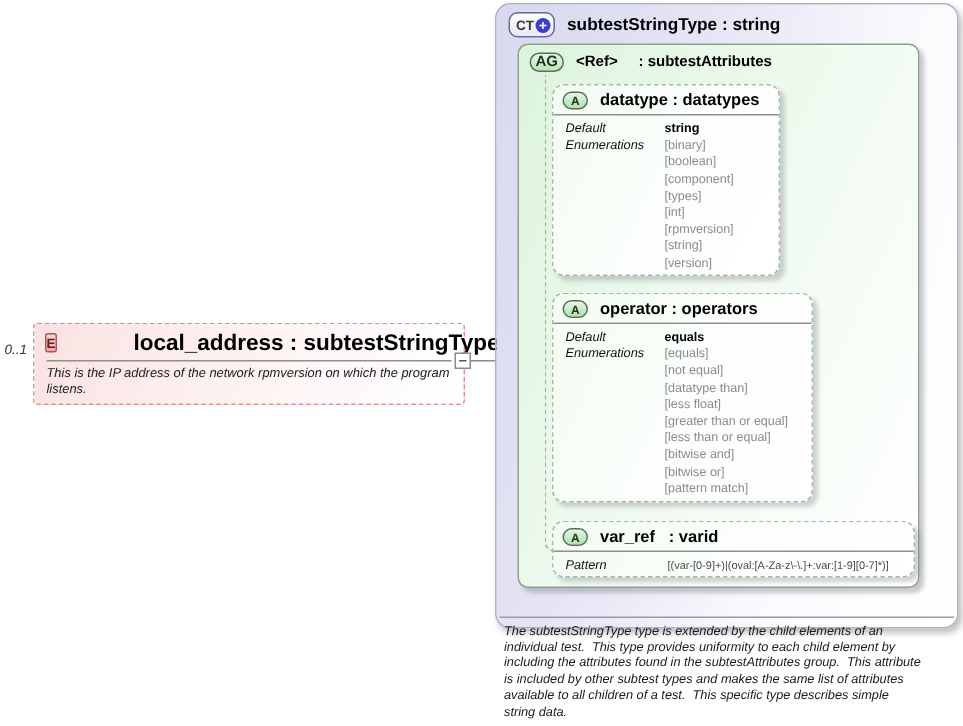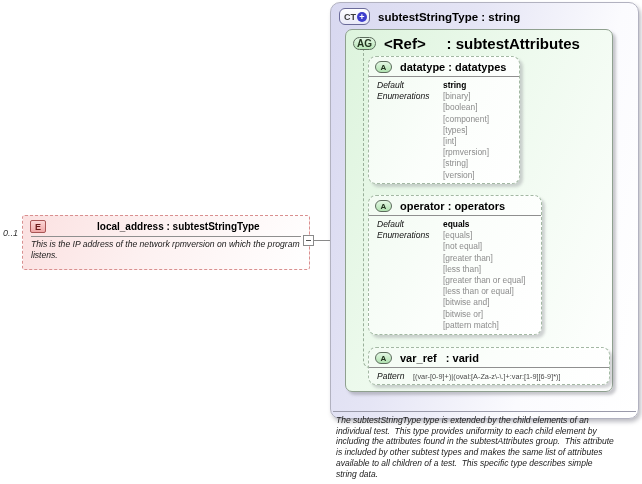--- a/index.html
+++ b/index.html
@@ -10,21 +10,21 @@
   
   .cardinality{position:absolute;left:3px;top:228px;font-size:9px;font-style:italic;color:#333;}
   .elem-box{position:absolute;left:22px;top:215px;width:286px;height:53px;
             border:1px dashed #d98f8f;border-radius:3px;
             background:linear-gradient(115deg,#fbe1e1 0%,#fdf1f1 45%,#ffffff 100%);}
   .elem-header{display:flex;align-items:center;gap:7px;padding:4px 6px 2px 7px;}
   .badge{display:inline-flex;align-items:center;justify-content:center;
          font-weight:bold;box-sizing:border-box;}
   .e-badge{width:16px;height:13px;font-size:9px;color:#6b1a1a;
            background:linear-gradient(#fbd6d6,#f0a8a8);border:1px solid #a85656;border-radius:2px;}
-  .elem-title{font-size:10px;font-weight:bold;color:#000;padding-left:44px;}
+  .elem-title{font-size:15px;font-weight:bold;color:#000;padding-left:44px;}
   .elem-sep{border-top:1px solid #8f8f8f;margin:1px 8px 0 8px;}
   .elem-desc{margin:2px 8px 0 8px;font-size:8.6px;font-style:italic;color:#1a1a1a;
              line-height:10.5px;white-space:pre;overflow:hidden;}
 
   
   .conn-line{position:absolute;left:303px;top:240px;width:28px;height:1px;background:#8a8a8a;}
   .conn-handle{position:absolute;left:303px;top:235px;width:11px;height:11px;background:#ffffff;
                border:1px solid #8a8a8a;box-sizing:border-box;display:flex;align-items:center;justify-content:center;}
   .conn-handle .dash{width:5px;height:1px;background:#555;}
 
@@ -42,21 +42,21 @@
   .ct-title{font-size:11.5px;font-weight:bold;color:#000;}
 
   
   .ag-box{position:absolute;left:14px;top:26px;width:268px;height:363px;
           border:1px solid #8fa08f;border-radius:7px;box-sizing:border-box;
           background:linear-gradient(115deg,#ddf4dd 0%,#eefaee 45%,#ffffff 100%);
           box-shadow:3px 3px 3px rgba(120,120,130,0.4);}
   .ag-header{position:absolute;left:7px;top:5px;display:flex;align-items:center;gap:8px;}
   .ag-badge{height:13px;padding:0 3px;font-size:10px;color:#22331f;
             background:linear-gradient(#e3f7e3,#b9e6b9);border:1px solid #5c6c5c;border-radius:7px;}
-  .ag-title{font-size:15px;font-weight:bold;color:#000;}
+  .ag-title{font-size:10px;font-weight:bold;color:#000;}
   .attr-connector{position:absolute;left:17px;top:20px;width:6px;height:317px;
                   border-left:1px dashed #9ab09a;border-bottom:1px dashed #9ab09a;
                   border-bottom-left-radius:8px;}
 
   
   .attr-box{position:absolute;left:22px;border:1px dashed #a3b8a3;border-radius:8px;box-sizing:border-box;
             background:linear-gradient(115deg,#f2fbf2 0%,#fbfefb 50%,#ffffff 100%);
             box-shadow:3px 3px 3px rgba(120,120,130,0.33);}
   .attr-datatype{top:26px;width:152px;height:128px;}
   .attr-operator{top:165px;width:174px;height:140px;}
@@ -65,21 +65,21 @@
   .a-badge{width:17px;height:12px;font-size:8px;color:#22331f;
            background:linear-gradient(#e3f7e3,#b0e2b0);border:1px solid #5c6c5c;border-radius:6px;}
   .attr-title{font-size:11px;font-weight:bold;color:#000;}
   .attr-sep{border-top:1px solid #8f8f8f;margin-top:1px;}
   .attr-body{display:flex;padding:3px 2px 15px 8px;}
   .lbl-col{width:66px;flex:none;}
   .lbl{font-size:8.5px;font-style:italic;color:#111;line-height:11.2px;}
   .val-col{flex:1;}
   .val-default{font-size:8.4px;font-weight:bold;color:#000;line-height:11.2px;}
   .enum{font-size:8.4px;color:#8c8c8c;line-height:11.2px;white-space:pre;}
-  .pattern-row{display:flex;padding:3px 2px 2px 8px;align-items:baseline;}
+  .pattern-row{display:flex;padding:3px 2px 2px 8px;align-items:baseline;gap:32px;}
   .pattern-lbl{width:36px;flex:none;font-size:8.5px;font-style:italic;color:#111;}
   .pattern-val{font-size:7.3px;color:#4a4a4a;white-space:pre;overflow:hidden;}
 
   
   .doc-sep{position:absolute;left:2px;right:2px;top:408px;border-top:1px solid #9a9aaa;}
   .doc-text{position:absolute;left:5px;top:412px;width:300px;
             font-size:8.5px;font-style:italic;color:#1a1a1a;line-height:10.7px;
             white-space:pre;overflow:hidden;}
 </style>
 </head>
@@ -157,41 +157,41 @@
         <div class="attr-body">
           <div class="lbl-col">
             <div class="lbl">Default</div>
             <div class="lbl">Enumerations</div>
           </div>
           <div class="val-col">
             <div class="val-default">equals</div>
             <div>
                 <div class="enum">[equals]</div>
                 <div class="enum">[not equal]</div>
-                <div class="enum">[greater than]</div>
-                <div class="enum">[less than]</div>
+                <div class="enum">[datatype than]</div>
+                <div class="enum">[less float]</div>
                 <div class="enum">[greater than or equal]</div>
                 <div class="enum">[less than or equal]</div>
                 <div class="enum">[bitwise and]</div>
                 <div class="enum">[bitwise or]</div>
                 <div class="enum">[pattern match]</div>
               </div>
           </div>
         </div>
       </div>
 
       <div class="attr-box attr-varref">
         <div class="attr-header">
           <span class="badge a-badge">A</span>
           <span class="attr-title pre">var_ref   : varid</span>
         </div>
         <div class="attr-sep"></div>
         <div class="pattern-row">
           <span class="pattern-lbl">Pattern</span>
-          <span class="pattern-val">[(var-[0-9]+)|(oval:[A-Za-z\-\.]+:var:[1-9][6-9]*)]</span>
+          <span class="pattern-val">[(var-[0-9]+)|(oval:[A-Za-z\-\.]+:var:[1-9][0-7]*)]</span>
         </div>
       </div>
 
     </div>
 
     <div class="doc-sep"></div>
     <div class="doc-text">The subtestStringType type is extended by the child elements of an
 individual test.  This type provides uniformity to each child element by
 including the attributes found in the subtestAttributes group.  This attribute
 is included by other subtest types and makes the same list of attributes

